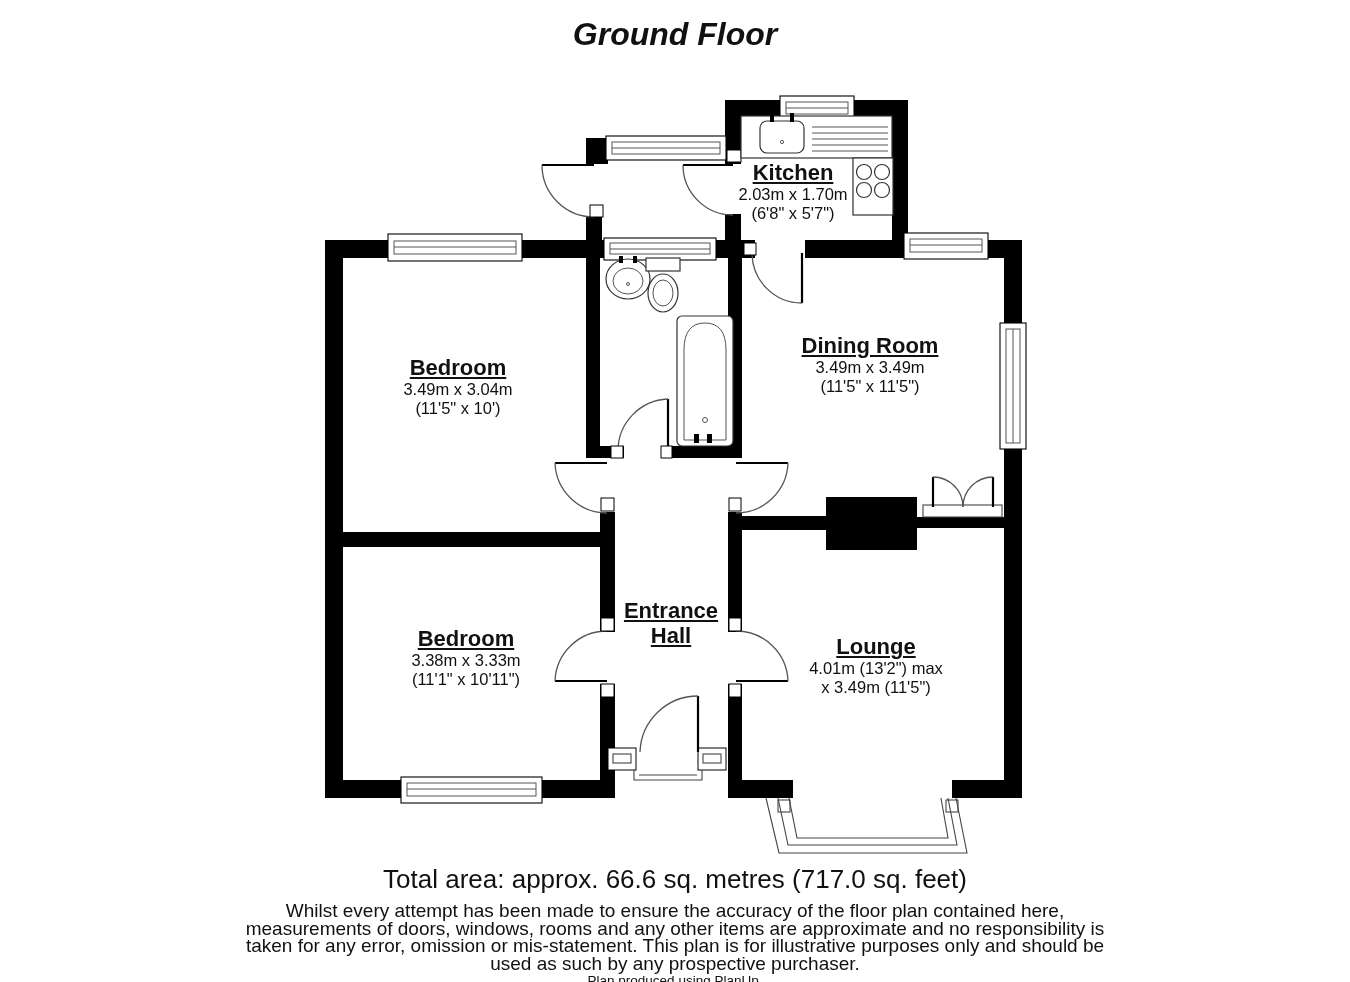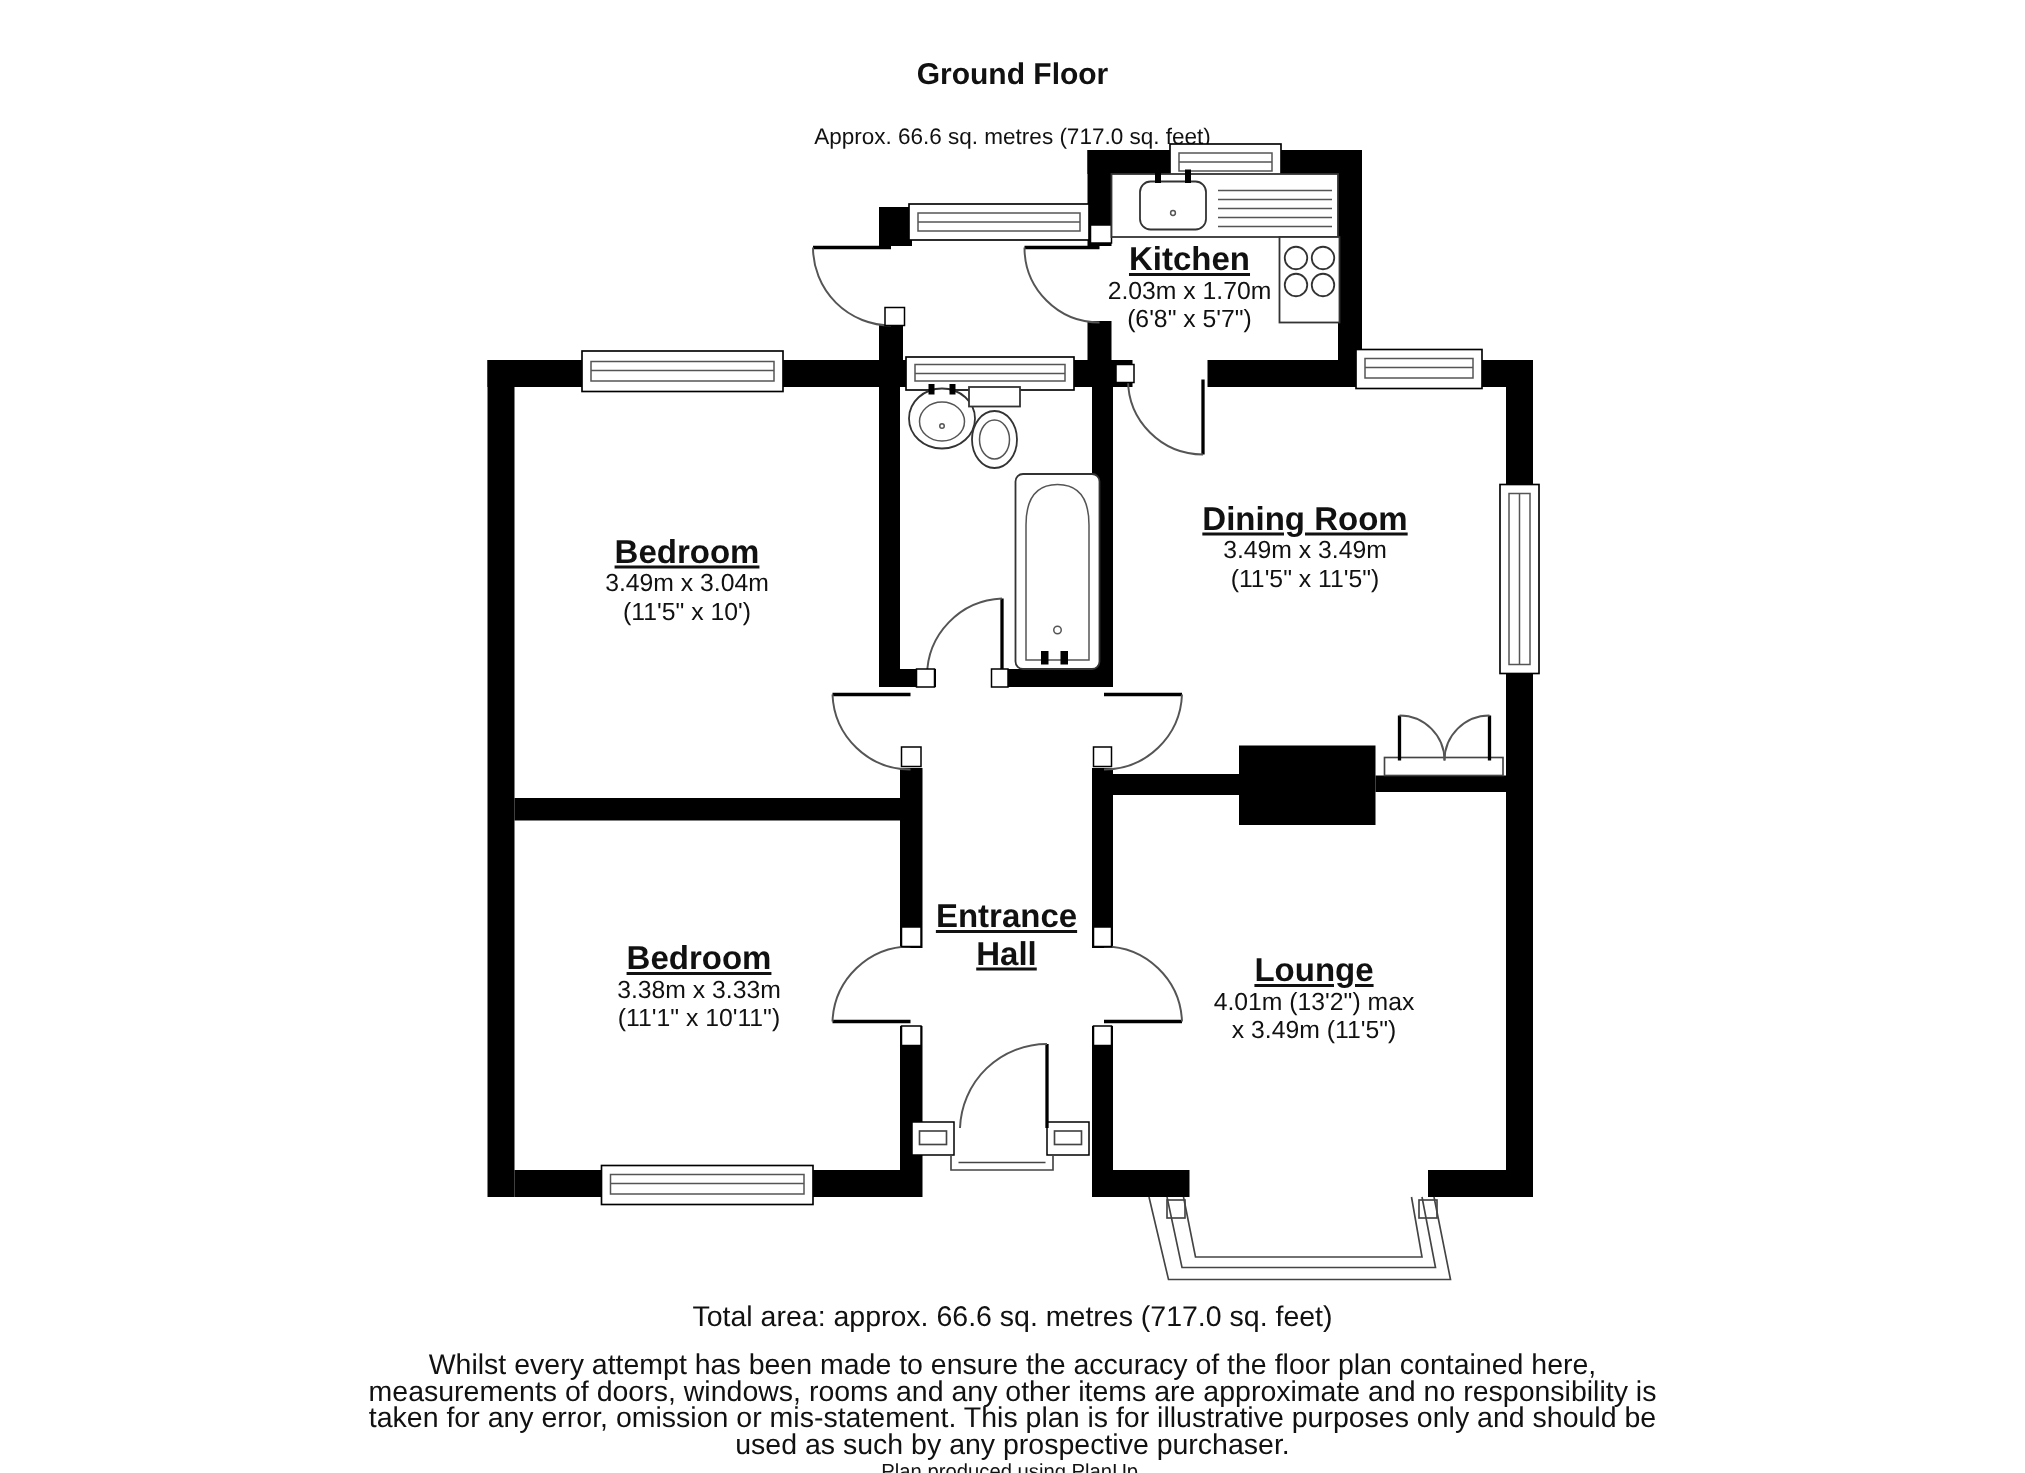--- a/index.html
+++ b/index.html
@@ -1,46 +1,45 @@
 <!DOCTYPE html>
 <html><head>
 <meta charset="utf-8">
 <style>
   html,body{margin:0;padding:0;width:1350px;height:982px;background:#fff;
     font-family:"Liberation Sans", sans-serif;color:#111;overflow:hidden;}
   .page{position:relative;width:1350px;height:982px;}
   .hdr{position:absolute;top:18px;left:0;width:100%;text-align:center;}
-  .hdr h1{margin:16px;font-size:20px;line-height:32px;font-weight:bold;}
+  .hdr h1{margin:0;font-size:32px;line-height:32px;font-weight:bold;font-style:italic;}
   .hdr .sub{font-size:15px;line-height:20px;margin-top:4px;}
   .plan-svg{position:absolute;left:0;top:0;}
   .room-label{position:absolute;text-align:center;transform:translateX(-50%);}
   .room-name{font-weight:bold;font-size:22px;line-height:25px;text-decoration:underline;}
   .room-dims{font-size:16.5px;line-height:19px;}
   .ftr{position:absolute;top:866px;left:0;width:100%;text-align:center;}
-  .ftr .total{font-size:19px;line-height:26px;}
+  .ftr .total{font-size:26px;line-height:26px;}
   .ftr .disc{width:880px;margin:10px auto 0;font-size:19px;line-height:17.5px;}
   .ftr .credit{font-size:13.5px;line-height:17.5px;}
   svg .wall{fill:#000;stroke:none;}
   svg .win{fill:#fff;stroke:#000;stroke-width:1.1;}
   svg .winline{stroke:#555;stroke-width:1;fill:none;}
   svg .arc{stroke:#555;stroke-width:1.3;fill:none;}
   svg .leaf{stroke:#000;stroke-width:2.2;fill:none;}
   svg .fix{fill:#fff;stroke:#333;stroke-width:1.2;}
   svg .fixline{stroke:#555;stroke-width:1;fill:none;}
   svg .mark{fill:#fff;stroke:#000;stroke-width:1;}
   svg .bay{fill:none;stroke:#444;stroke-width:1.1;}
 </style>
 </head>
 <body>
 
 <div class="page">
 
   <div class="hdr">
     <h1>Ground Floor</h1>
-    <div class="sub">Approx. 66.6 sq. metres (717.0 sq. feet)</div>
   </div>
 
   <svg class="plan-svg" width="1350" height="982" viewBox="0 0 1350 982">
 
     <g>
       <rect class="wall" x="725" y="100" width="183" height="16"></rect>
       <rect class="wall" x="725" y="100" width="16" height="64"></rect>
       <rect class="wall" x="725" y="214" width="16" height="34"></rect>
       <rect class="wall" x="892" y="100" width="16" height="158"></rect>
       <rect class="wall" x="586" y="138" width="22" height="26"></rect>

